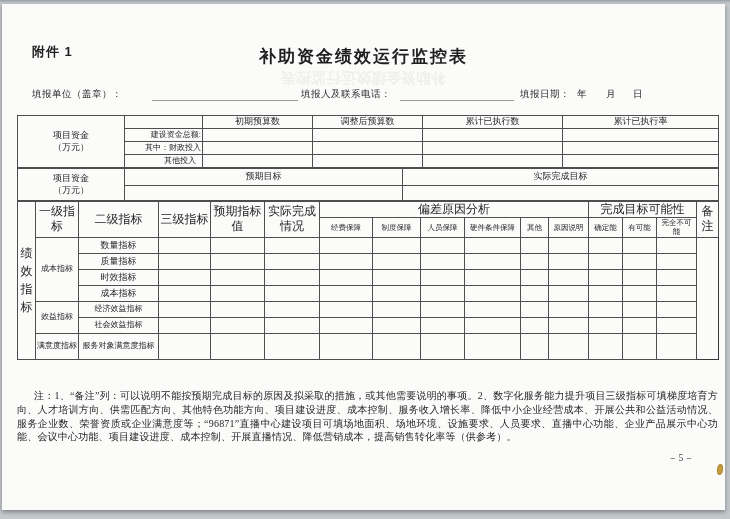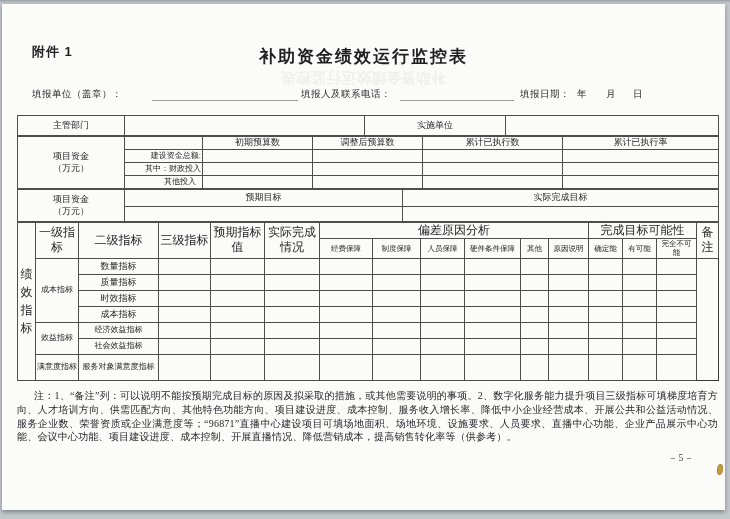--- a/index.html
+++ b/index.html
@@ -62,36 +62,20 @@
     <span class="lbl-year">年</span>
     <span class="lbl-month">月</span>
     <span class="lbl-day">日</span>
   </div>
   <div class="u-line u1"></div>
   <div class="u-line u2"></div>
 
   <div class="tables">
 
 
-    <table>
-      <colgroup>
-          <col style="width:107px">
-          <col style="width:240px">
-          <col style="width:141px">
-          <col style="width:213px">
-        </colgroup>
-      <tbody>
-          <tr class="h20">
-        <td>主管部门</td>
-        <td></td>
-        <td>实施单位</td>
-        <td></td>
-      </tr>
-    </tbody>
-      </table>
 
     <table>
       <colgroup>
           <col style="width:107px">
           <col style="width:78px">
           <col style="width:110px">
           <col style="width:110px">
           <col style="width:140px">
           <col style="width:156px">
         </colgroup>

